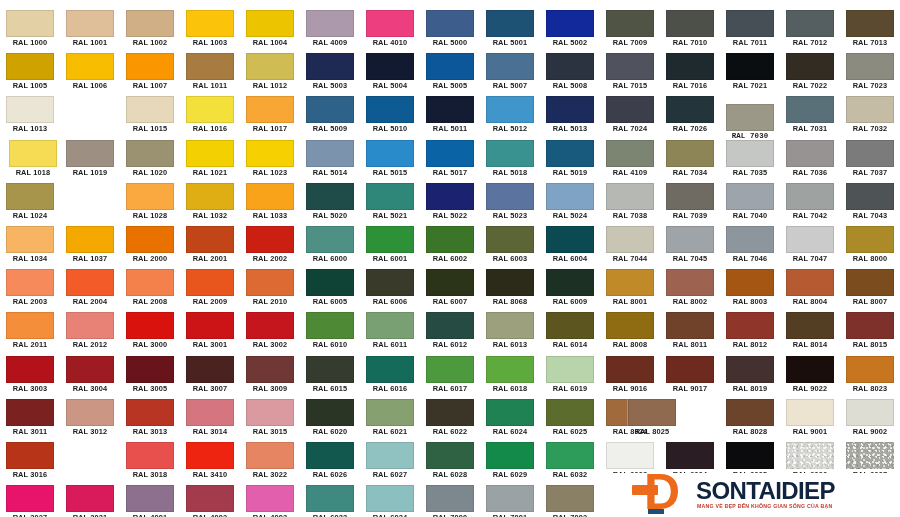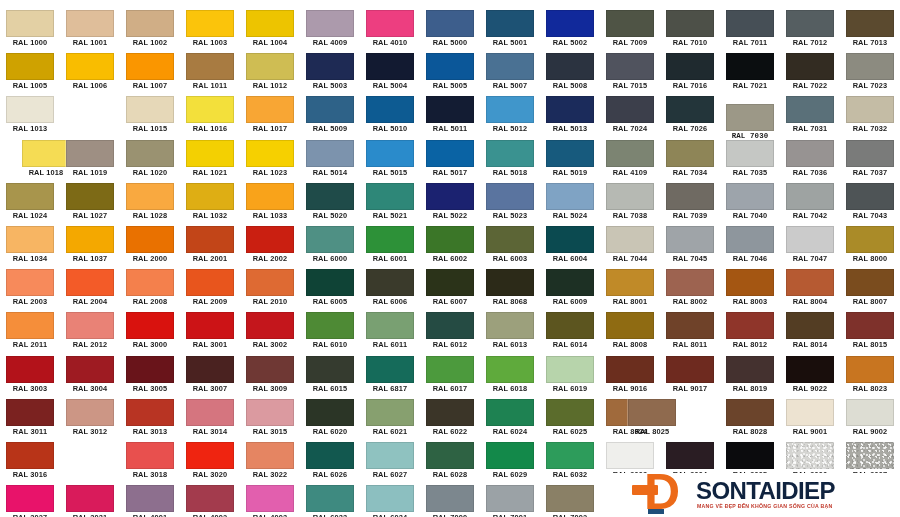--- a/index.html
+++ b/index.html
@@ -305,21 +305,21 @@
       <div class="swatch-label">RAL 7030</div>
     </div>
     <div class="swatch-cell" style="left: 780px; top: 94.4px;">
       <div class="swatch" style="background-color: rgb(90, 112, 121);"></div>
       <div class="swatch-label">RAL 7031</div>
     </div>
     <div class="swatch-cell" style="left: 840px; top: 94.4px;">
       <div class="swatch" style="background-color: rgb(196, 188, 165);"></div>
       <div class="swatch-label">RAL 7032</div>
     </div>
-    <div class="swatch-cell" style="left: 16px; top: 137.6px;">
+    <div class="swatch-cell" style="left: 3px; top: 137.6px;">
       <div class="swatch" style="background-color: rgb(245, 220, 84);"></div>
       <div class="swatch-label">RAL 1018</div>
     </div>
     <div class="swatch-cell" style="left: 60px; top: 137.6px;">
       <div class="swatch" style="background-color: rgb(158, 143, 131);"></div>
       <div class="swatch-label">RAL 1019</div>
     </div>
     <div class="swatch-cell" style="left: 120px; top: 137.6px;">
       <div class="swatch" style="background-color: rgb(154, 146, 113);"></div>
       <div class="swatch-label">RAL 1020</div>
@@ -369,24 +369,20 @@
       <div class="swatch-label">RAL 7036</div>
     </div>
     <div class="swatch-cell" style="left: 840px; top: 137.6px;">
       <div class="swatch" style="background-color: rgb(122, 123, 122);"></div>
       <div class="swatch-label">RAL 7037</div>
     </div>
     <div class="swatch-cell" style="left: 0px; top: 180.8px;">
       <div class="swatch" style="background-color: rgb(168, 149, 76);"></div>
       <div class="swatch-label">RAL 1024</div>
     </div>
-    <div class="swatch-cell" style="left: 60px; top: 180.8px;">
-      <div class="swatch" style="background-color: rgb(125, 106, 22);"></div>
-      <div class="swatch-label">RAL 1027</div>
-    </div>
     <div class="swatch-cell" style="left: 120px; top: 180.8px;">
       <div class="swatch" style="background-color: rgb(249, 169, 64);"></div>
       <div class="swatch-label">RAL 1028</div>
     </div>
     <div class="swatch-cell" style="left: 180px; top: 180.8px;">
       <div class="swatch" style="background-color: rgb(222, 174, 20);"></div>
       <div class="swatch-label">RAL 1032</div>
     </div>
     <div class="swatch-cell" style="left: 240px; top: 180.8px;">
       <div class="swatch" style="background-color: rgb(249, 163, 26);"></div>
@@ -631,21 +627,21 @@
     <div class="swatch-cell" style="left: 240px; top: 353.6px;">
       <div class="swatch" style="background-color: rgb(111, 56, 52);"></div>
       <div class="swatch-label">RAL 3009</div>
     </div>
     <div class="swatch-cell" style="left: 300px; top: 353.6px;">
       <div class="swatch" style="background-color: rgb(53, 59, 47);"></div>
       <div class="swatch-label">RAL 6015</div>
     </div>
     <div class="swatch-cell" style="left: 360px; top: 353.6px;">
       <div class="swatch" style="background-color: rgb(21, 107, 90);"></div>
-      <div class="swatch-label">RAL 6817</div>
+      <div class="swatch-label">RAL 6016</div>
     </div>
     <div class="swatch-cell" style="left: 420px; top: 353.6px;">
       <div class="swatch" style="background-color: rgb(76, 154, 61);"></div>
       <div class="swatch-label">RAL 6017</div>
     </div>
     <div class="swatch-cell" style="left: 480px; top: 353.6px;">
       <div class="swatch" style="background-color: rgb(95, 170, 60);"></div>
       <div class="swatch-label">RAL 6018</div>
     </div>
     <div class="swatch-cell" style="left: 540px; top: 353.6px;">
@@ -735,21 +731,21 @@
     <div class="swatch-cell" style="left: 0px; top: 440px;">
       <div class="swatch" style="background-color: rgb(184, 52, 24);"></div>
       <div class="swatch-label">RAL 3016</div>
     </div>
     <div class="swatch-cell" style="left: 120px; top: 440px;">
       <div class="swatch" style="background-color: rgb(232, 80, 78);"></div>
       <div class="swatch-label">RAL 3018</div>
     </div>
     <div class="swatch-cell" style="left: 180px; top: 440px;">
       <div class="swatch" style="background-color: rgb(239, 36, 16);"></div>
-      <div class="swatch-label">RAL 3020</div>
+      <div class="swatch-label">RAL 3410</div>
     </div>
     <div class="swatch-cell" style="left: 240px; top: 440px;">
       <div class="swatch" style="background-color: rgb(229, 133, 98);"></div>
       <div class="swatch-label">RAL 3022</div>
     </div>
     <div class="swatch-cell" style="left: 300px; top: 440px;">
       <div class="swatch" style="background-color: rgb(18, 88, 79);"></div>
       <div class="swatch-label">RAL 6026</div>
     </div>
     <div class="swatch-cell" style="left: 360px; top: 440px;">

